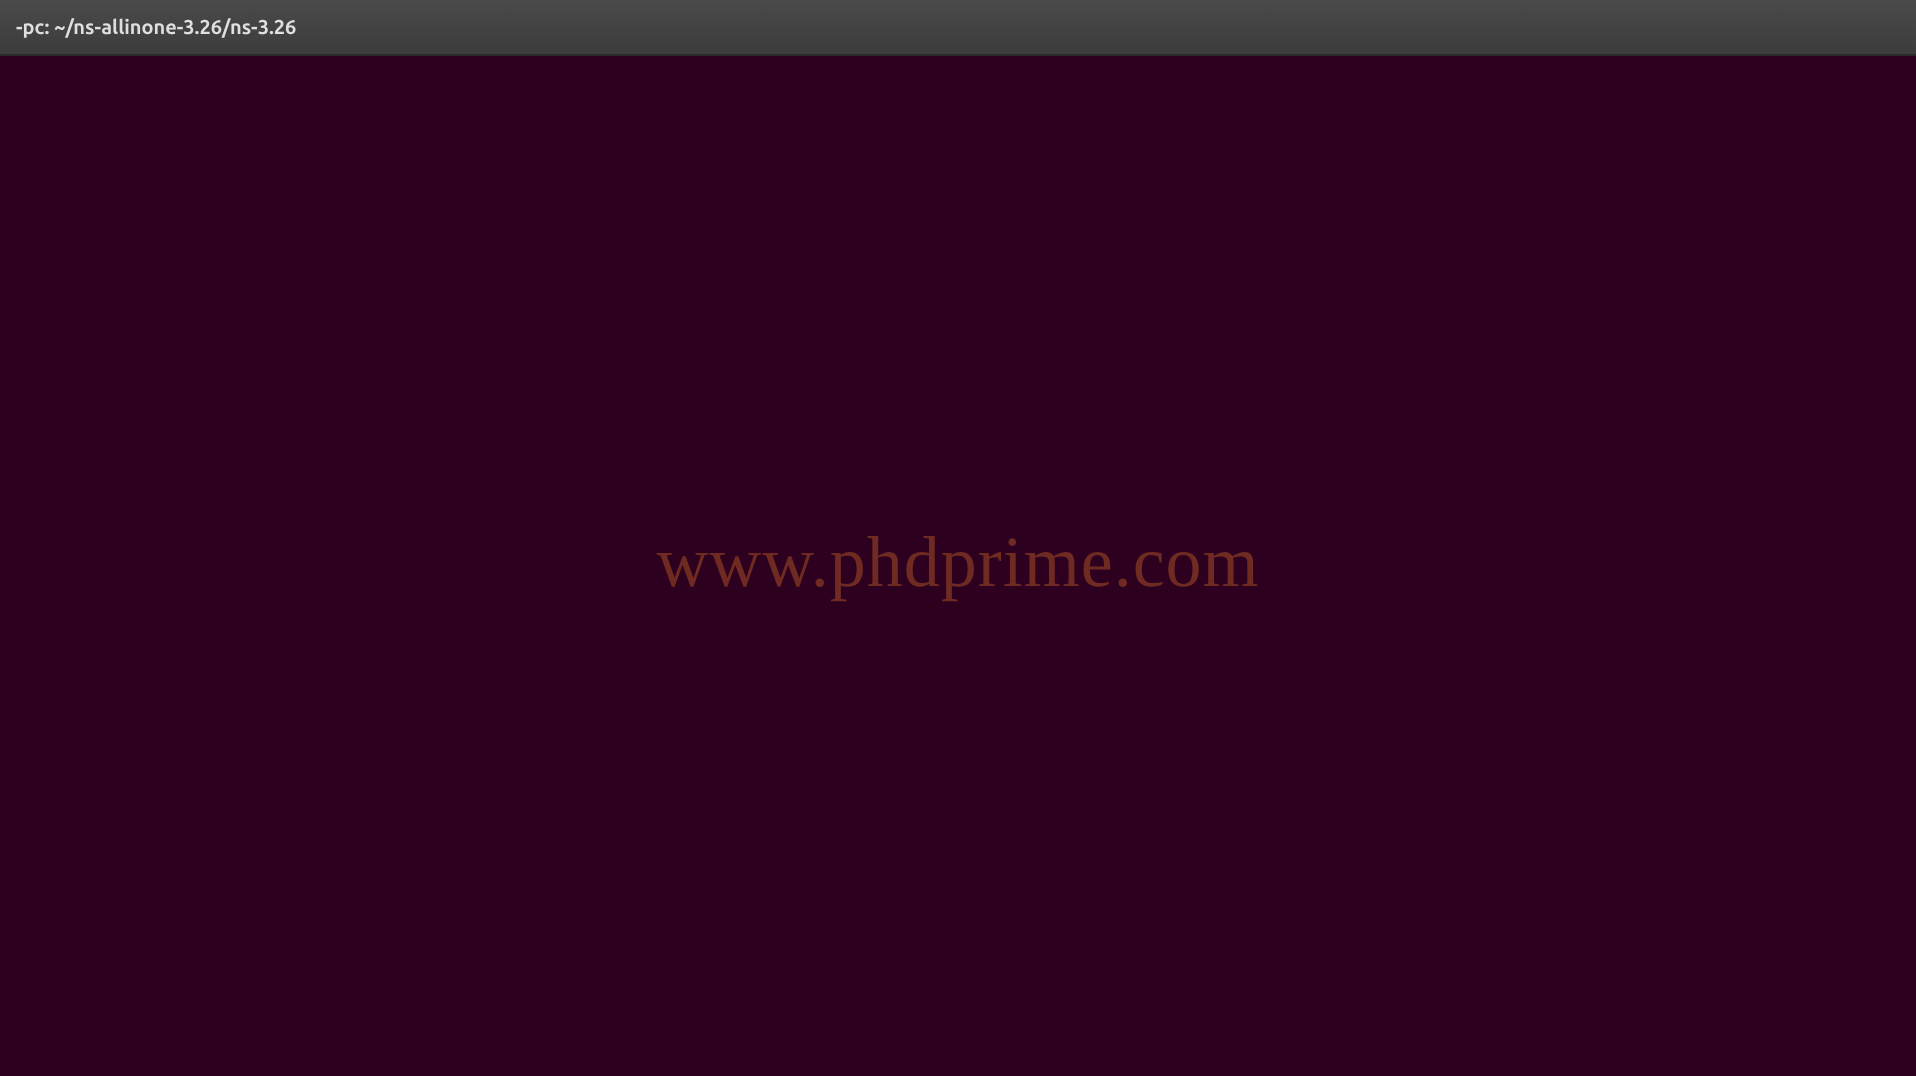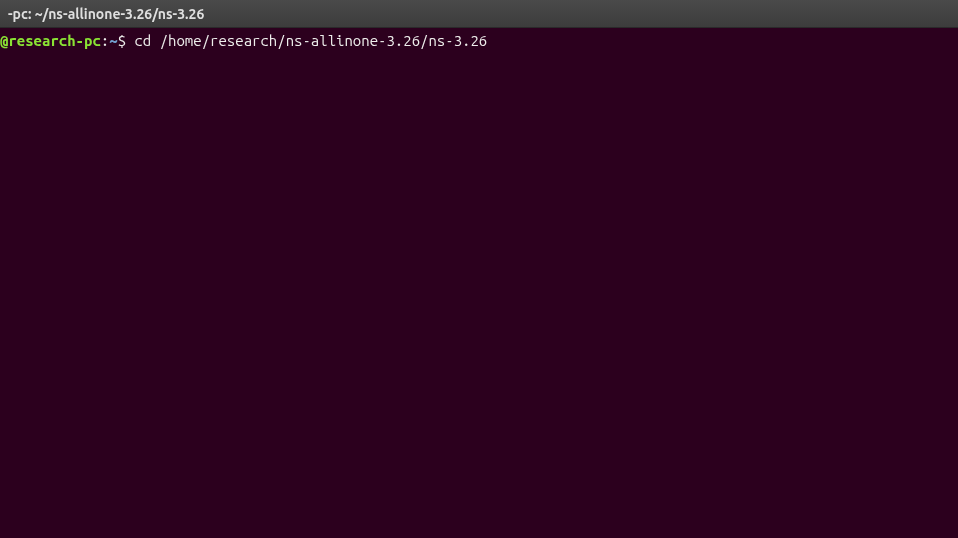--- a/index.html
+++ b/index.html
@@ -21,21 +21,21 @@
       position: relative;
     }
     .titlebar {
       height: 28px;
       background: linear-gradient(to bottom, #4a4a4a 0%, #3c3c3c 100%);
       display: flex;
       align-items: center;
       padding: 0 8px;
       color: #dfdfdf;
       font-family: "Ubuntu", "Segoe UI", sans-serif;
-      font-size: 14px;
+      font-size: 10px;
       font-weight: 600;
       border-bottom: 1px solid #2a2a2a;
     }
     .titlebar-text {
       white-space: nowrap;
       overflow: hidden;
     }
     .terminal-body {
       background: #2c001e;
       height: calc(538px - 28px);
@@ -93,17 +93,17 @@
   </style>
 </head>
 <body>
 
 <div class="terminal-wrapper">
   <div class="titlebar">
     <span class="titlebar-text">-pc: ~/ns-allinone-3.26/ns-3.26</span>
   </div>
   <div class="terminal-body">
 
-    <div class="line"><span class="prompt-userhost">@research-pc</span><span class="prompt-colon">:</span><span class="prompt-path">~</span><span class="prompt-dollar">$ </span><span class="command-text">cd /home/research/ns-allinone-3.26/ns-3.26</span></div>
 
 
+    <div class="watermark">www.phdprime.com</div>
   </div>
 </div>
 
 </body></html>

